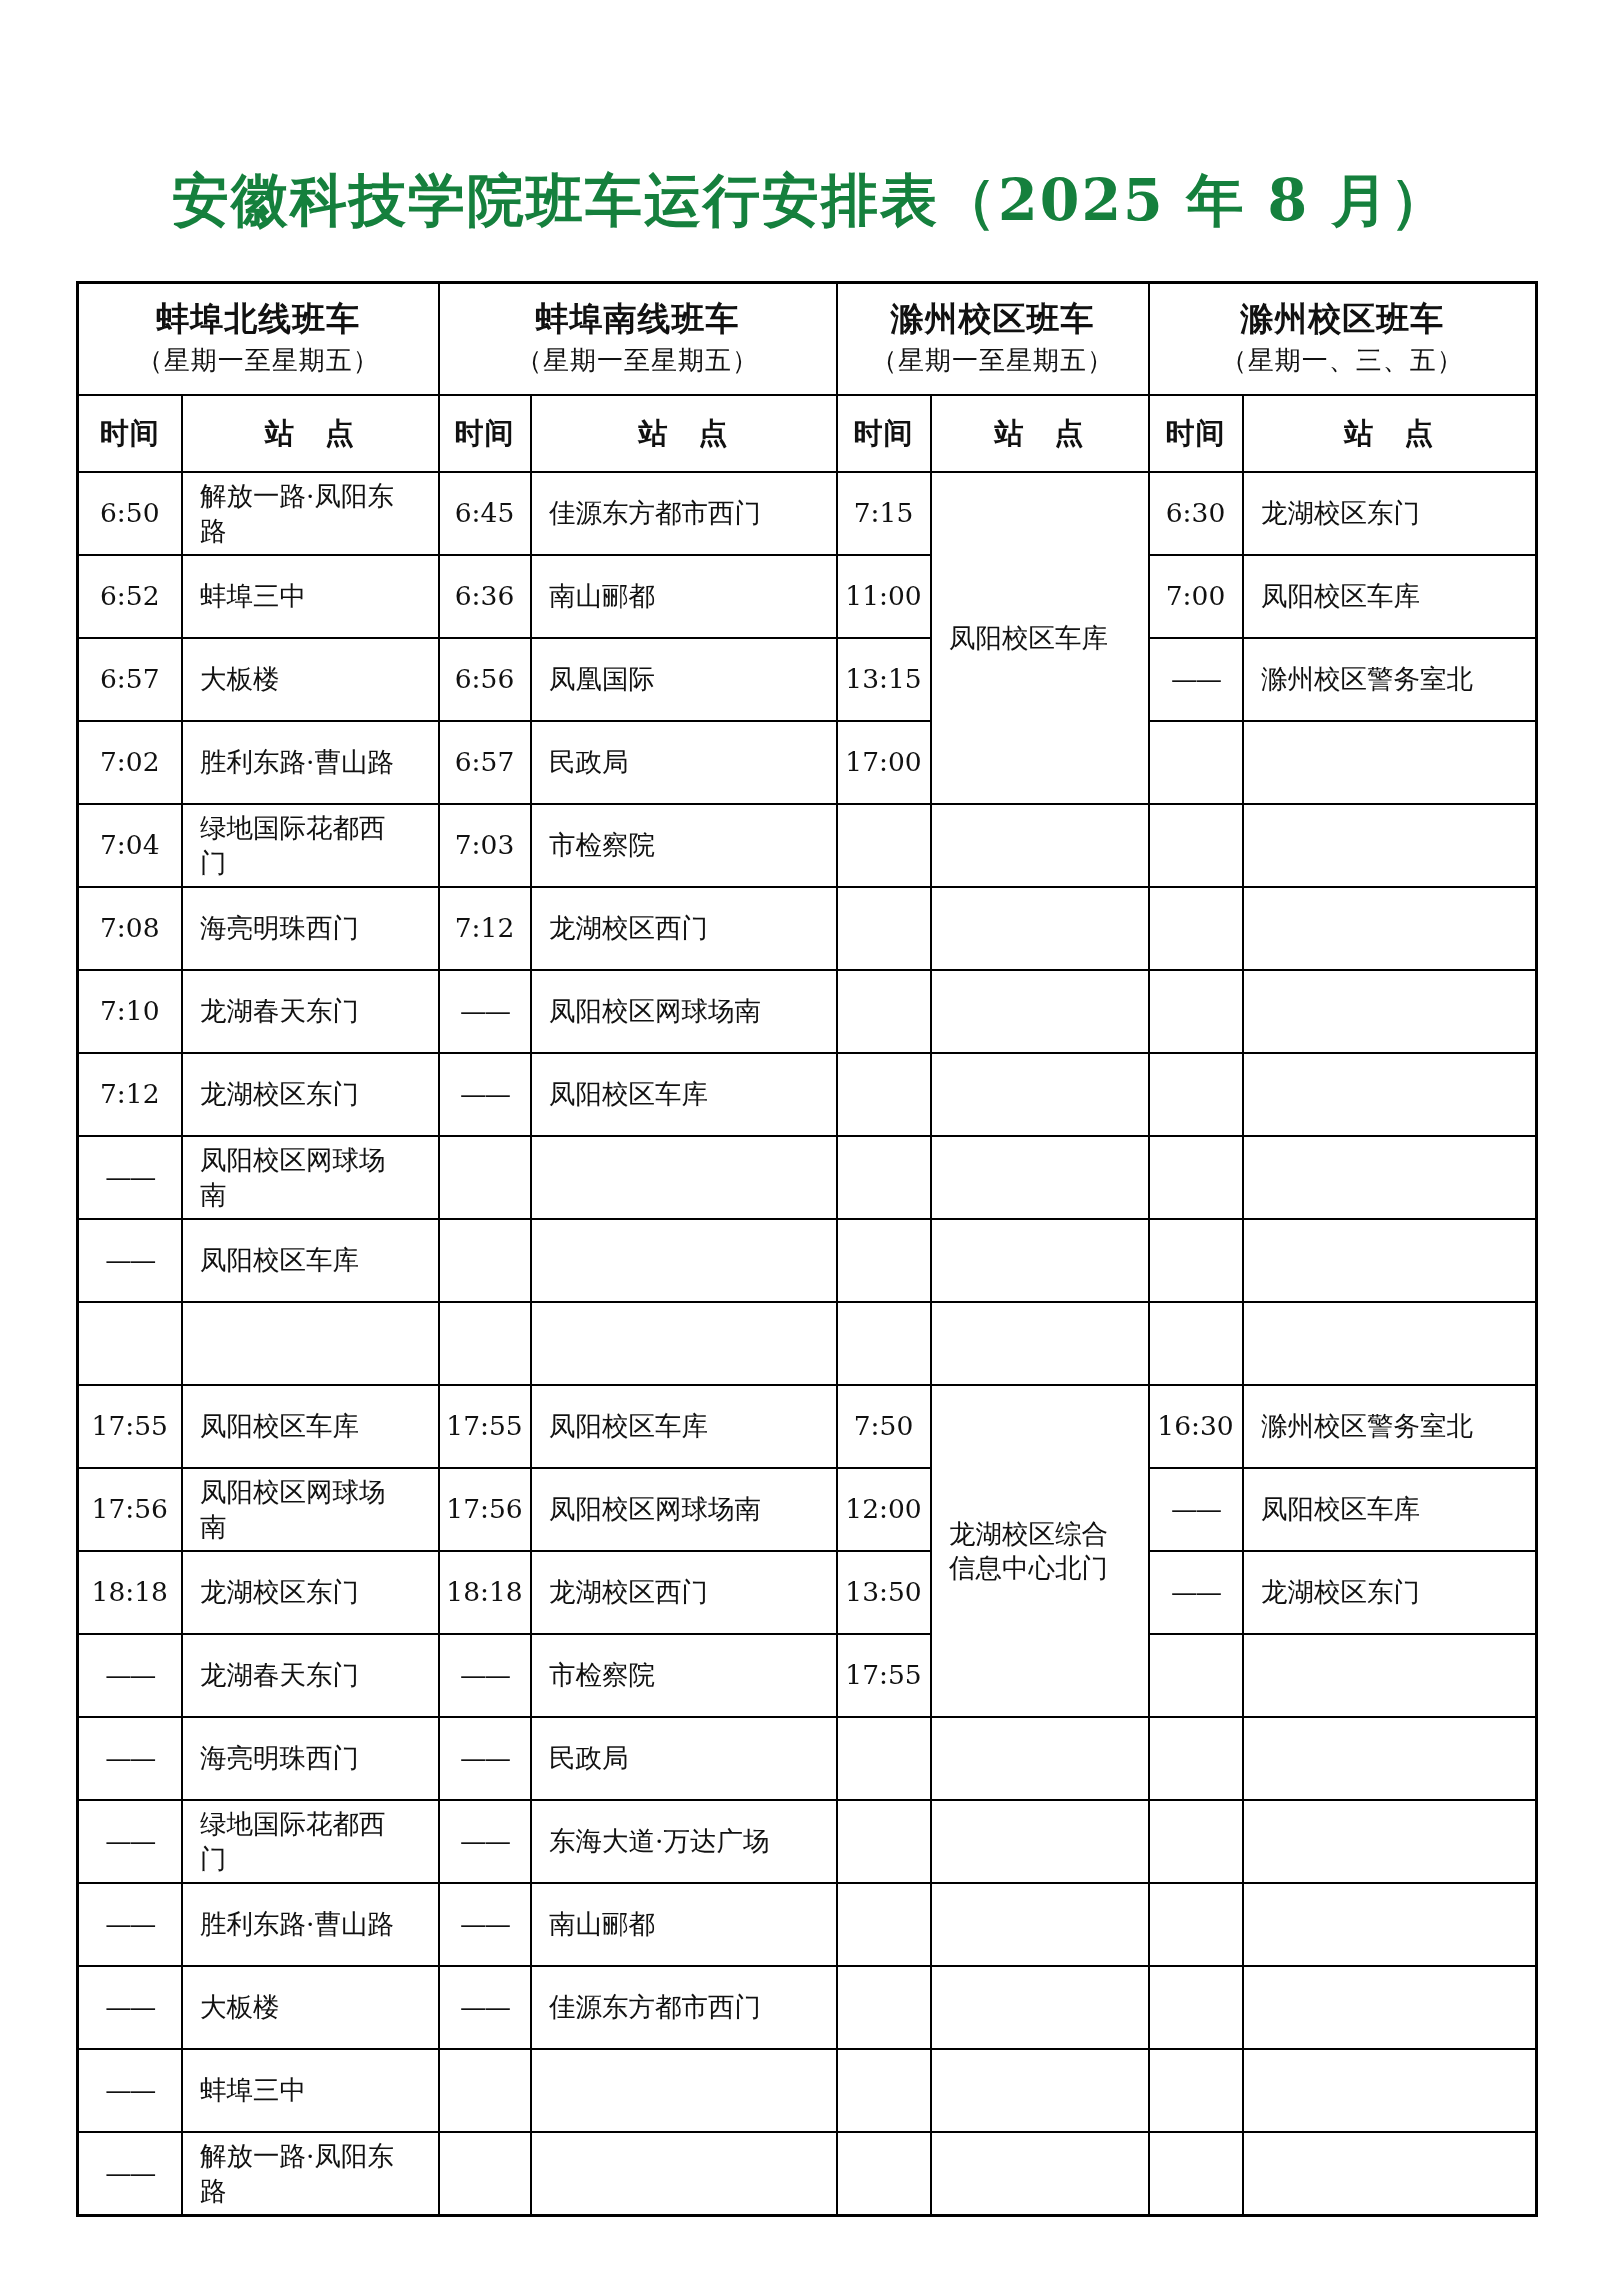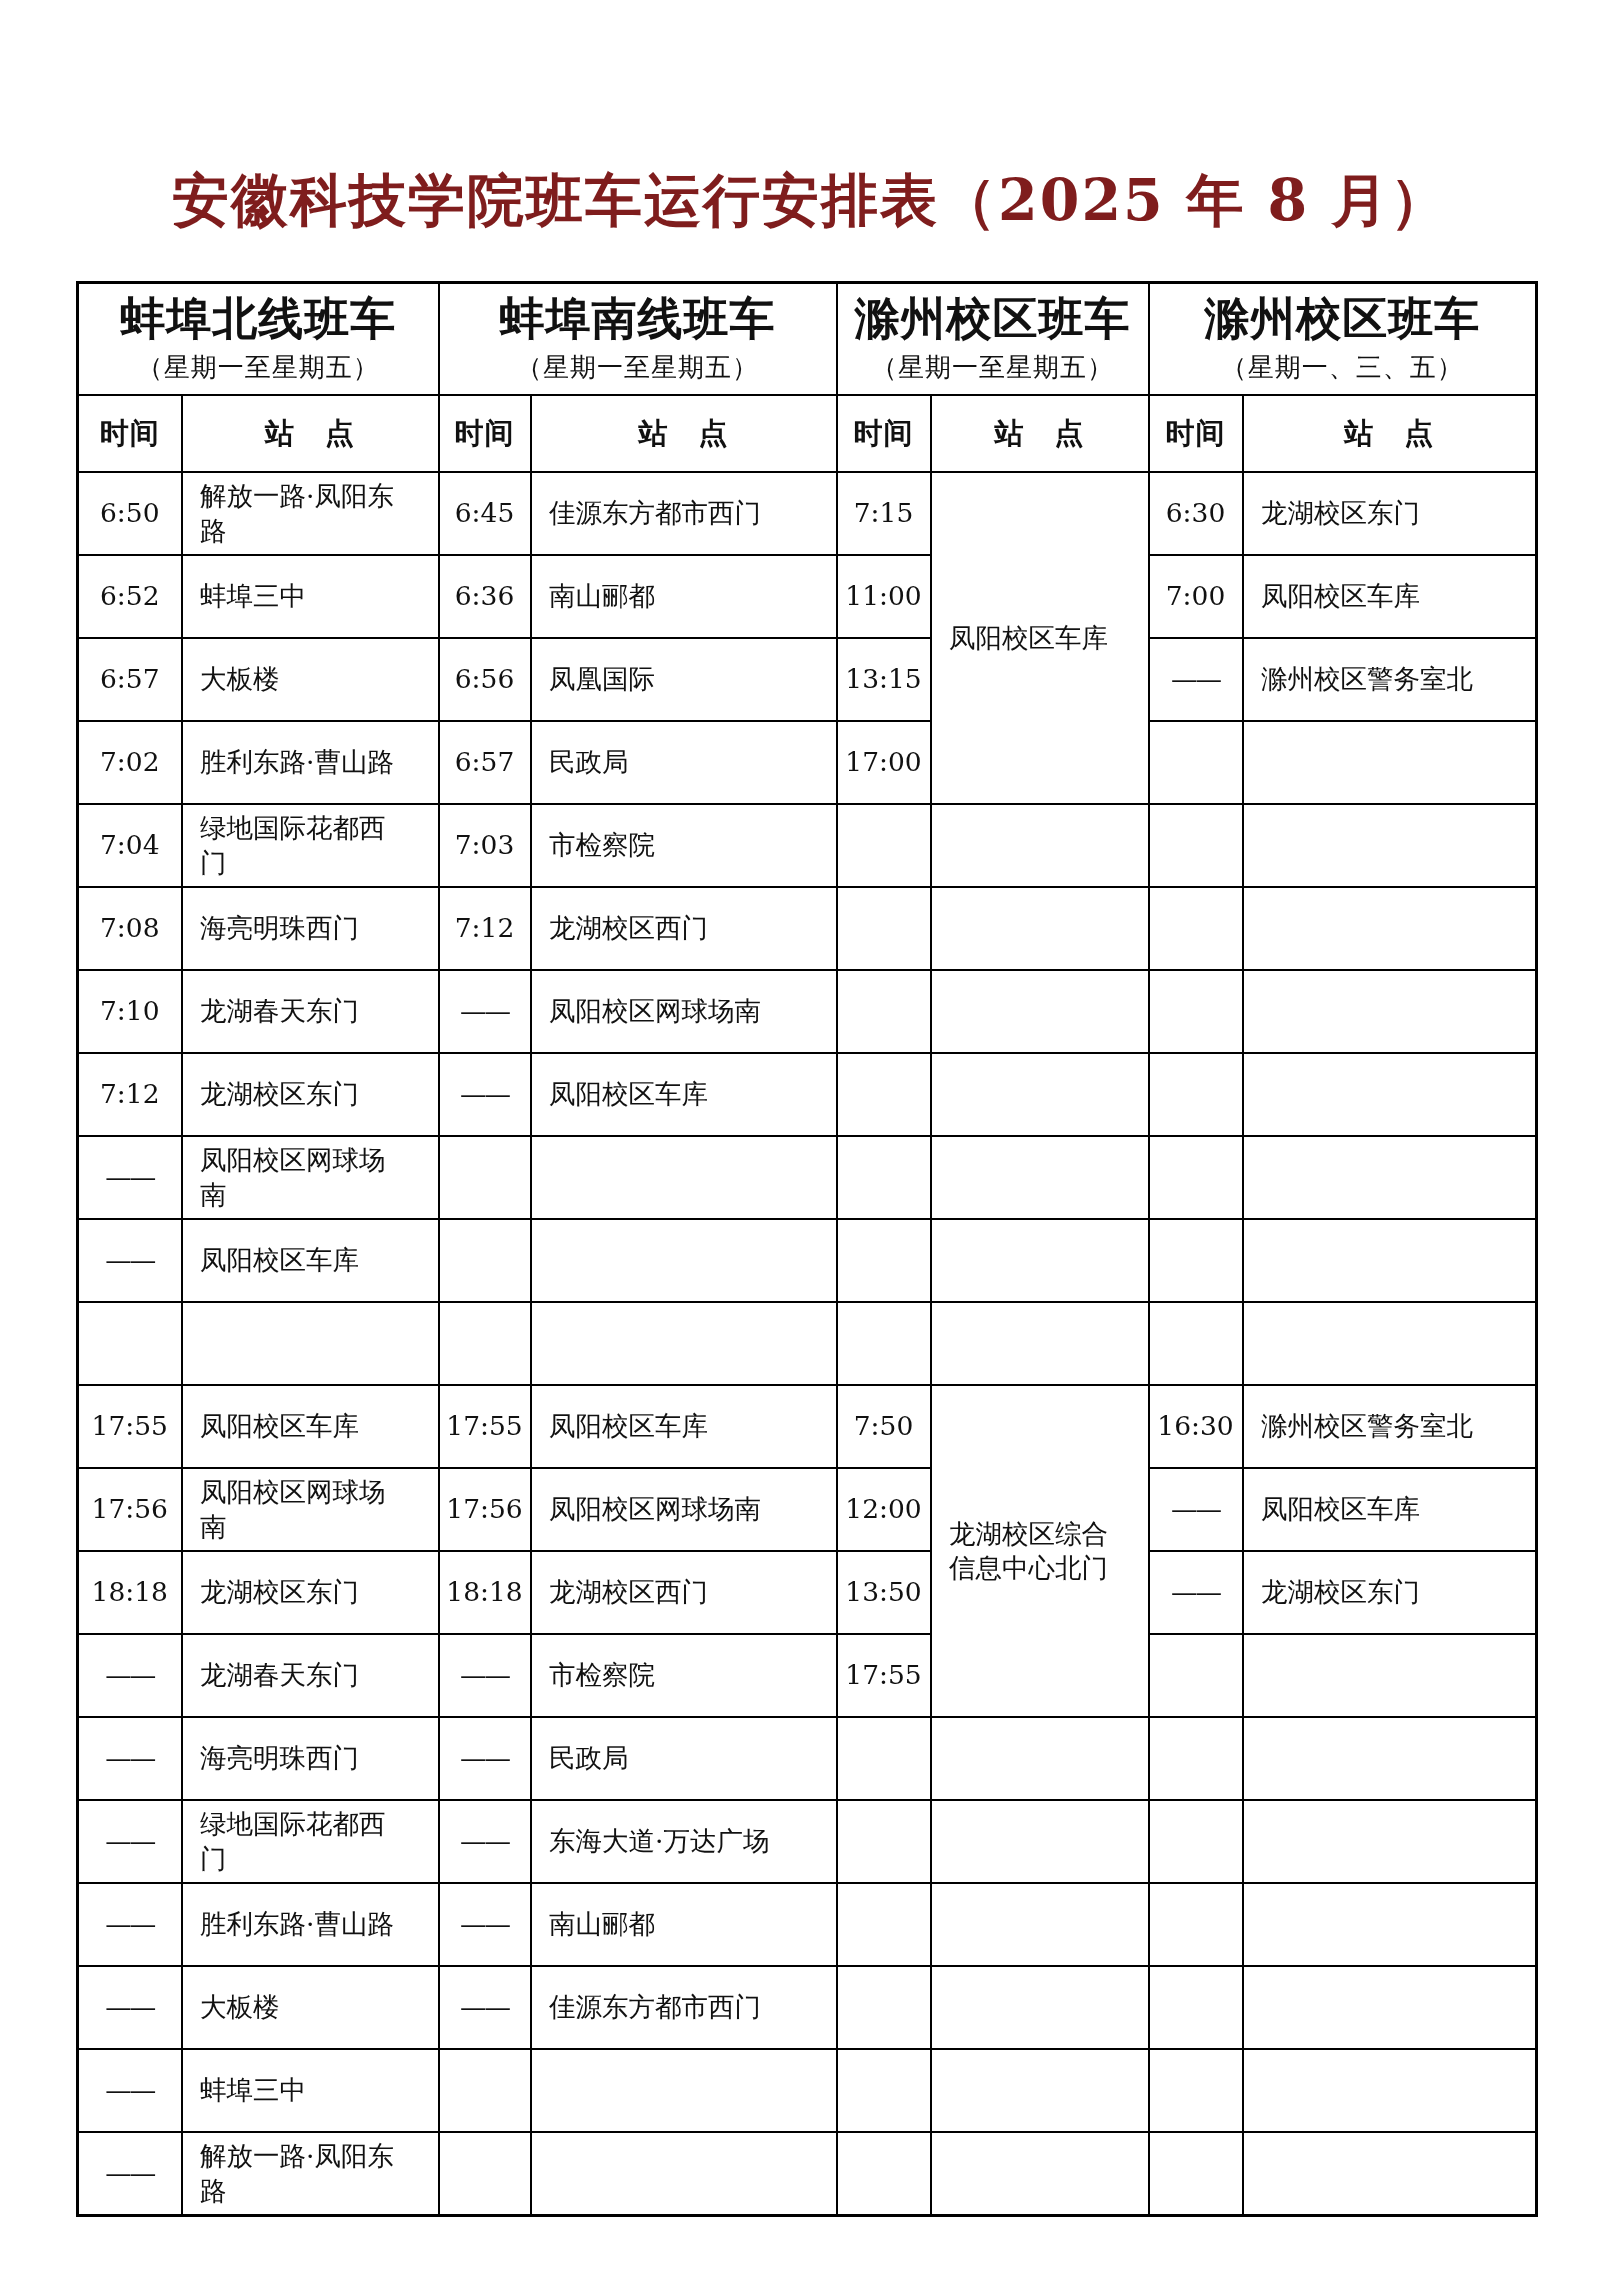--- a/index.html
+++ b/index.html
@@ -9,40 +9,40 @@
     font-family:"DejaVu Serif","Liberation Serif",serif;
     color:#111;
     position:relative;
   }
   .page-title{
     margin:163px 0 0 0;
     text-align:center;
     font-size:57px;
     font-weight:bold;
     letter-spacing:2px;
-    color:#7f1d1d;
+    color:#15803d;
   }
   table.schedule{
     border-collapse:collapse;
     table-layout:fixed;
     margin:41px 0 0 76px;
     border:3.9px solid #000;
   }
   .schedule th,.schedule td{
     border:2.9px solid #000;
     overflow:hidden;
     vertical-align:middle;
     background:#fff;
   }
   th.group-header{
     height:110px;
     text-align:center;
     padding:0;
   }
-  .gname{font-size:45px;font-weight:bold;letter-spacing:1px;line-height:1.15;}
+  .gname{font-size:33px;font-weight:bold;letter-spacing:1px;line-height:1.15;}
   .gdays{font-size:26px;font-weight:normal;margin-top:5.9px;letter-spacing:1px;}
   th.sub{
     height:73px;
     font-size:29px;
     font-weight:bold;
     text-align:center;
     letter-spacing:1px;
   }
   tbody td{
     height:79px;

